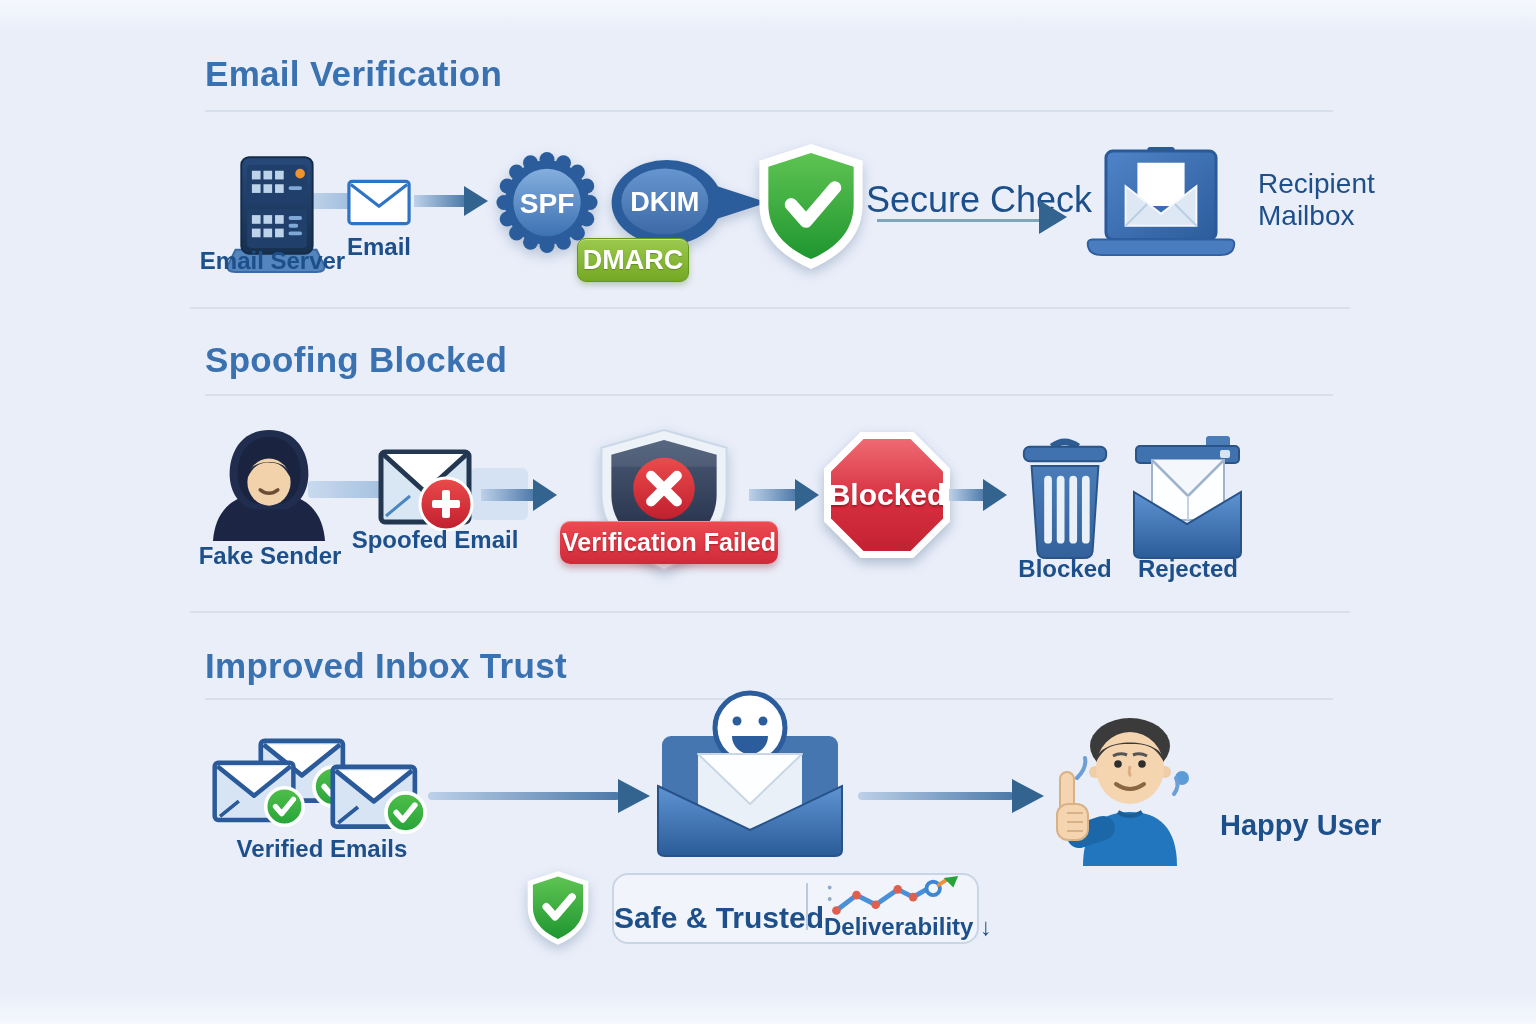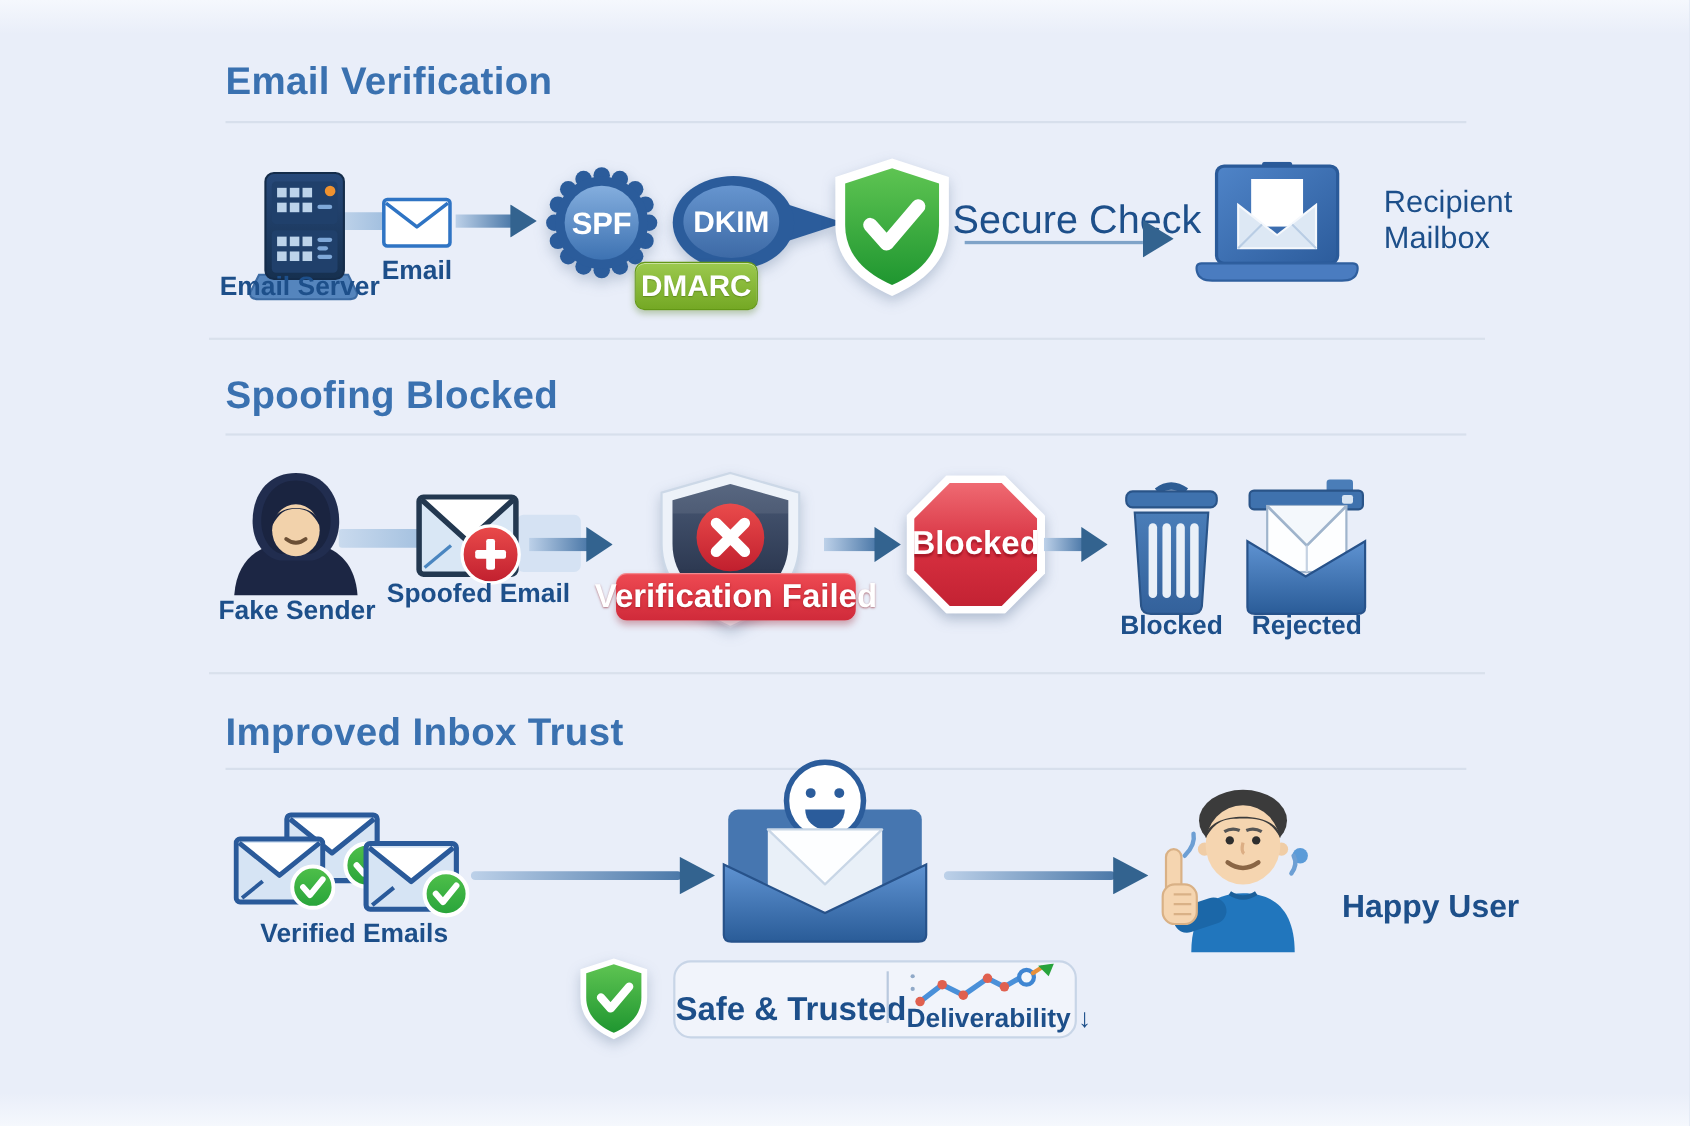--- a/index.html
+++ b/index.html
@@ -18,21 +18,21 @@
   .dmarc{
     background:linear-gradient(180deg,#9cc94e,#74a824);border:1px solid #639717;border-radius:9px;
     box-shadow:inset 0 1px 0 rgba(255,255,255,.45),0 3px 6px rgba(90,130,40,.35);
     display:flex;align-items:center;justify-content:center;
     color:#fff;font-weight:bold;font-size:27px;text-shadow:0 1px 1px rgba(70,100,20,.5);
   }
   .banner{
     background:linear-gradient(180deg,#ee4a52,#d02a3a);border-radius:10px;
     box-shadow:inset 0 1px 0 rgba(255,255,255,.35),0 4px 7px rgba(150,25,40,.35);
     display:flex;align-items:center;justify-content:center;
-    color:#fff;font-weight:bold;font-size:30px;text-shadow:0 1px 2px rgba(130,10,20,.55);white-space:nowrap;
+    color:#fff;font-weight:bold;font-size:25px;text-shadow:0 1px 2px rgba(130,10,20,.55);white-space:nowrap;
   }
   .stop-wrap{filter:drop-shadow(0 5px 6px rgba(40,70,110,.3));}
   .octo{clip-path:polygon(29% 0%,71% 0%,100% 29%,100% 71%,71% 100%,29% 100%,0% 71%,0% 29%);}
   .octo-outer{position:absolute;inset:0;background:#fff;}
   .octo-inner{
     position:absolute;inset:7px;background:linear-gradient(180deg,#ef6a72,#d62f3f 55%,#c32233);
     display:flex;align-items:center;justify-content:center;
     color:#fff;font-weight:bold;font-size:30px;text-shadow:0 2px 2px rgba(120,0,15,.5);
   }
   .panel{border:2px solid #c8d5e7;border-radius:16px;background:rgba(247,250,254,.55);}

